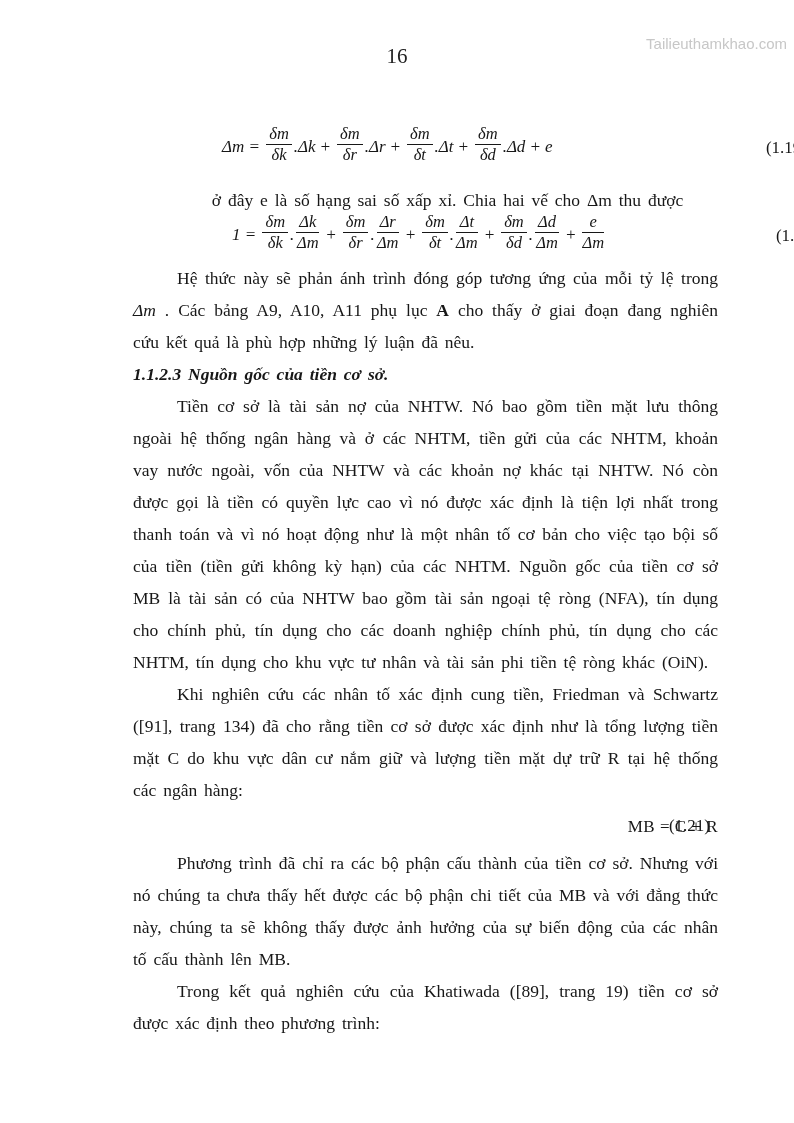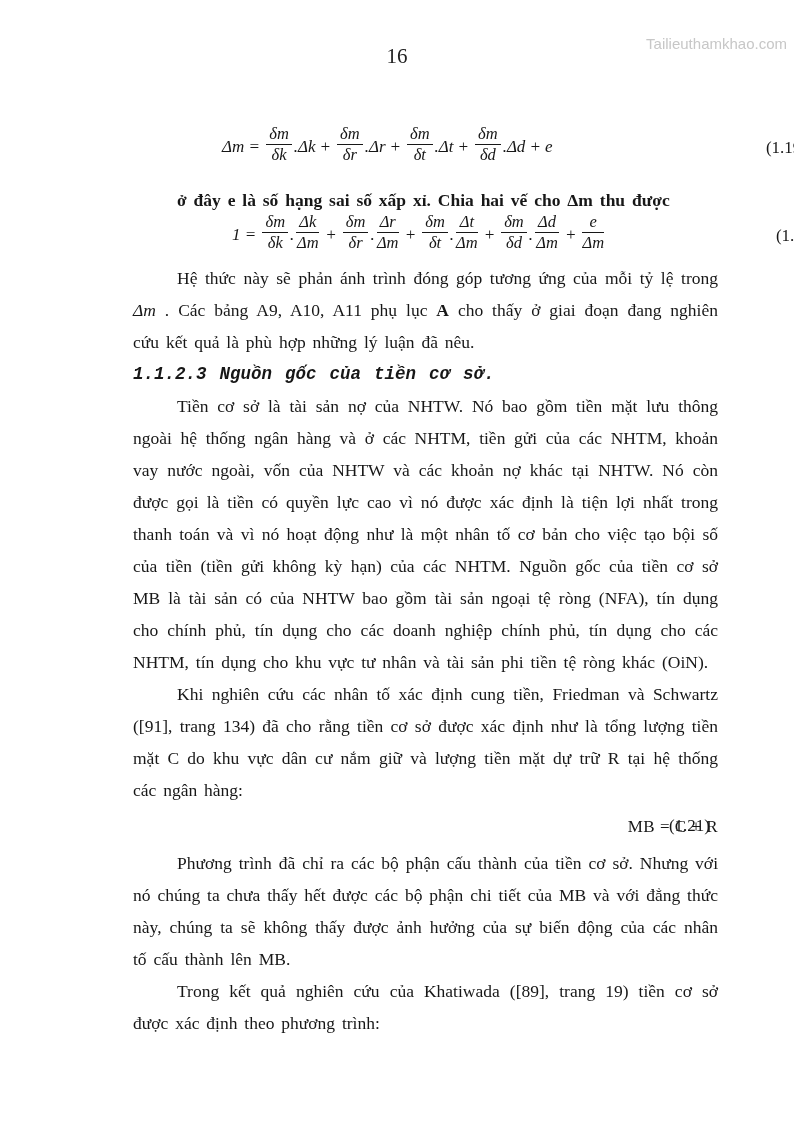--- a/index.html
+++ b/index.html
@@ -15,22 +15,22 @@
   .pageno {
     position:absolute; top:44px; left:0; width:100%;
     text-align:center; font-size:21px; color:#222222;
   }
   .content {
     position:absolute; left:133px; top:122px; width:585px;
     font-size:17.5px; line-height:32px; text-align:justify;
     word-spacing:2.5px;
   }
   .para { margin:0; text-indent:44px; }
-  .single-line { margin:0; text-indent:44px; text-align:left;font-weight:bold; }
-  .heading { margin:0; font-weight:bold; font-style:italic; text-align:left;font-family:Liberation Mono, monospace; }
+  .single-line { margin:0; text-indent:44px; text-align:center; }
+  .heading { margin:0; font-weight:bold; font-style:italic; text-align:left; }
   .mathit { font-style:italic; }
   .eqrow { position:relative; text-align:left; text-indent:0; word-spacing:normal; }
   .eqrow-119 { margin:6px 0 16px 89px; }
   .eqrow-120 { margin:0 0 6px 99px; }
   .eqrow-121 { margin:4px 0 4px 0; text-align:right; }
   .eq { font-style:italic; font-size:17px; white-space:nowrap; }
   .eq .op { padding:0 4px; }
   .eqnum {
     position:absolute; right:8px; top:50%; transform:translateY(-50%);
     font-style:normal; font-size:17px;

